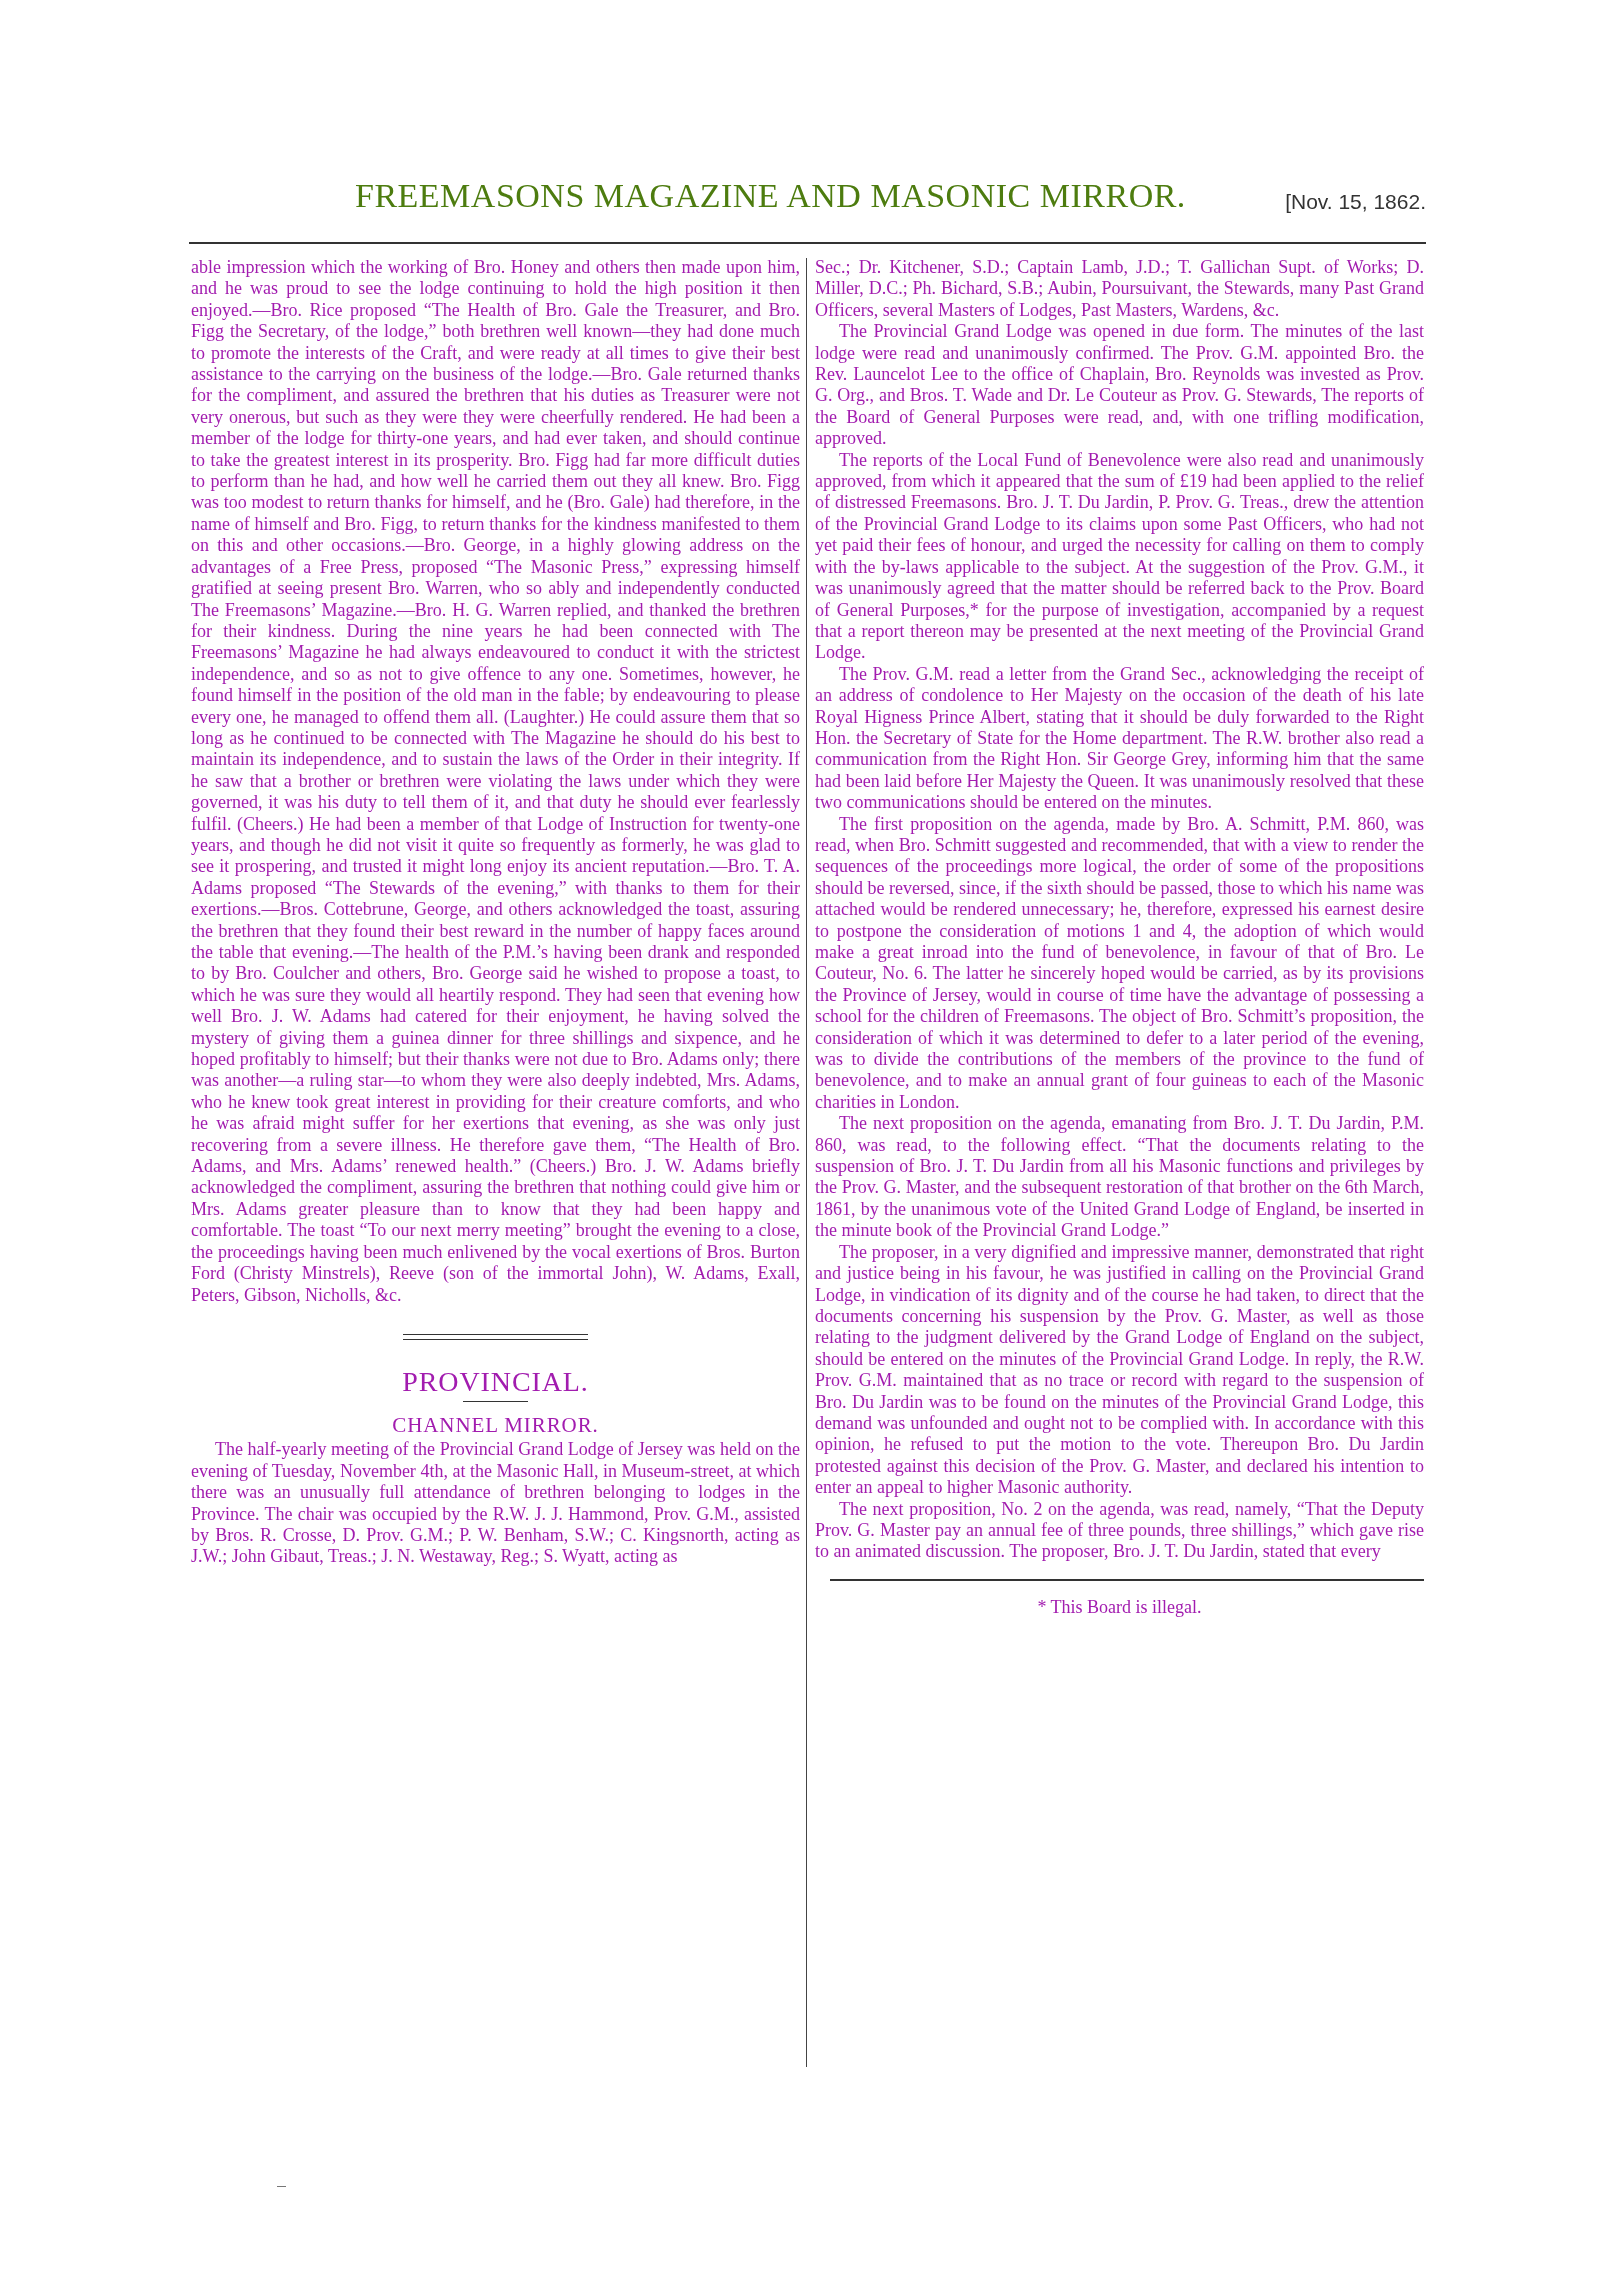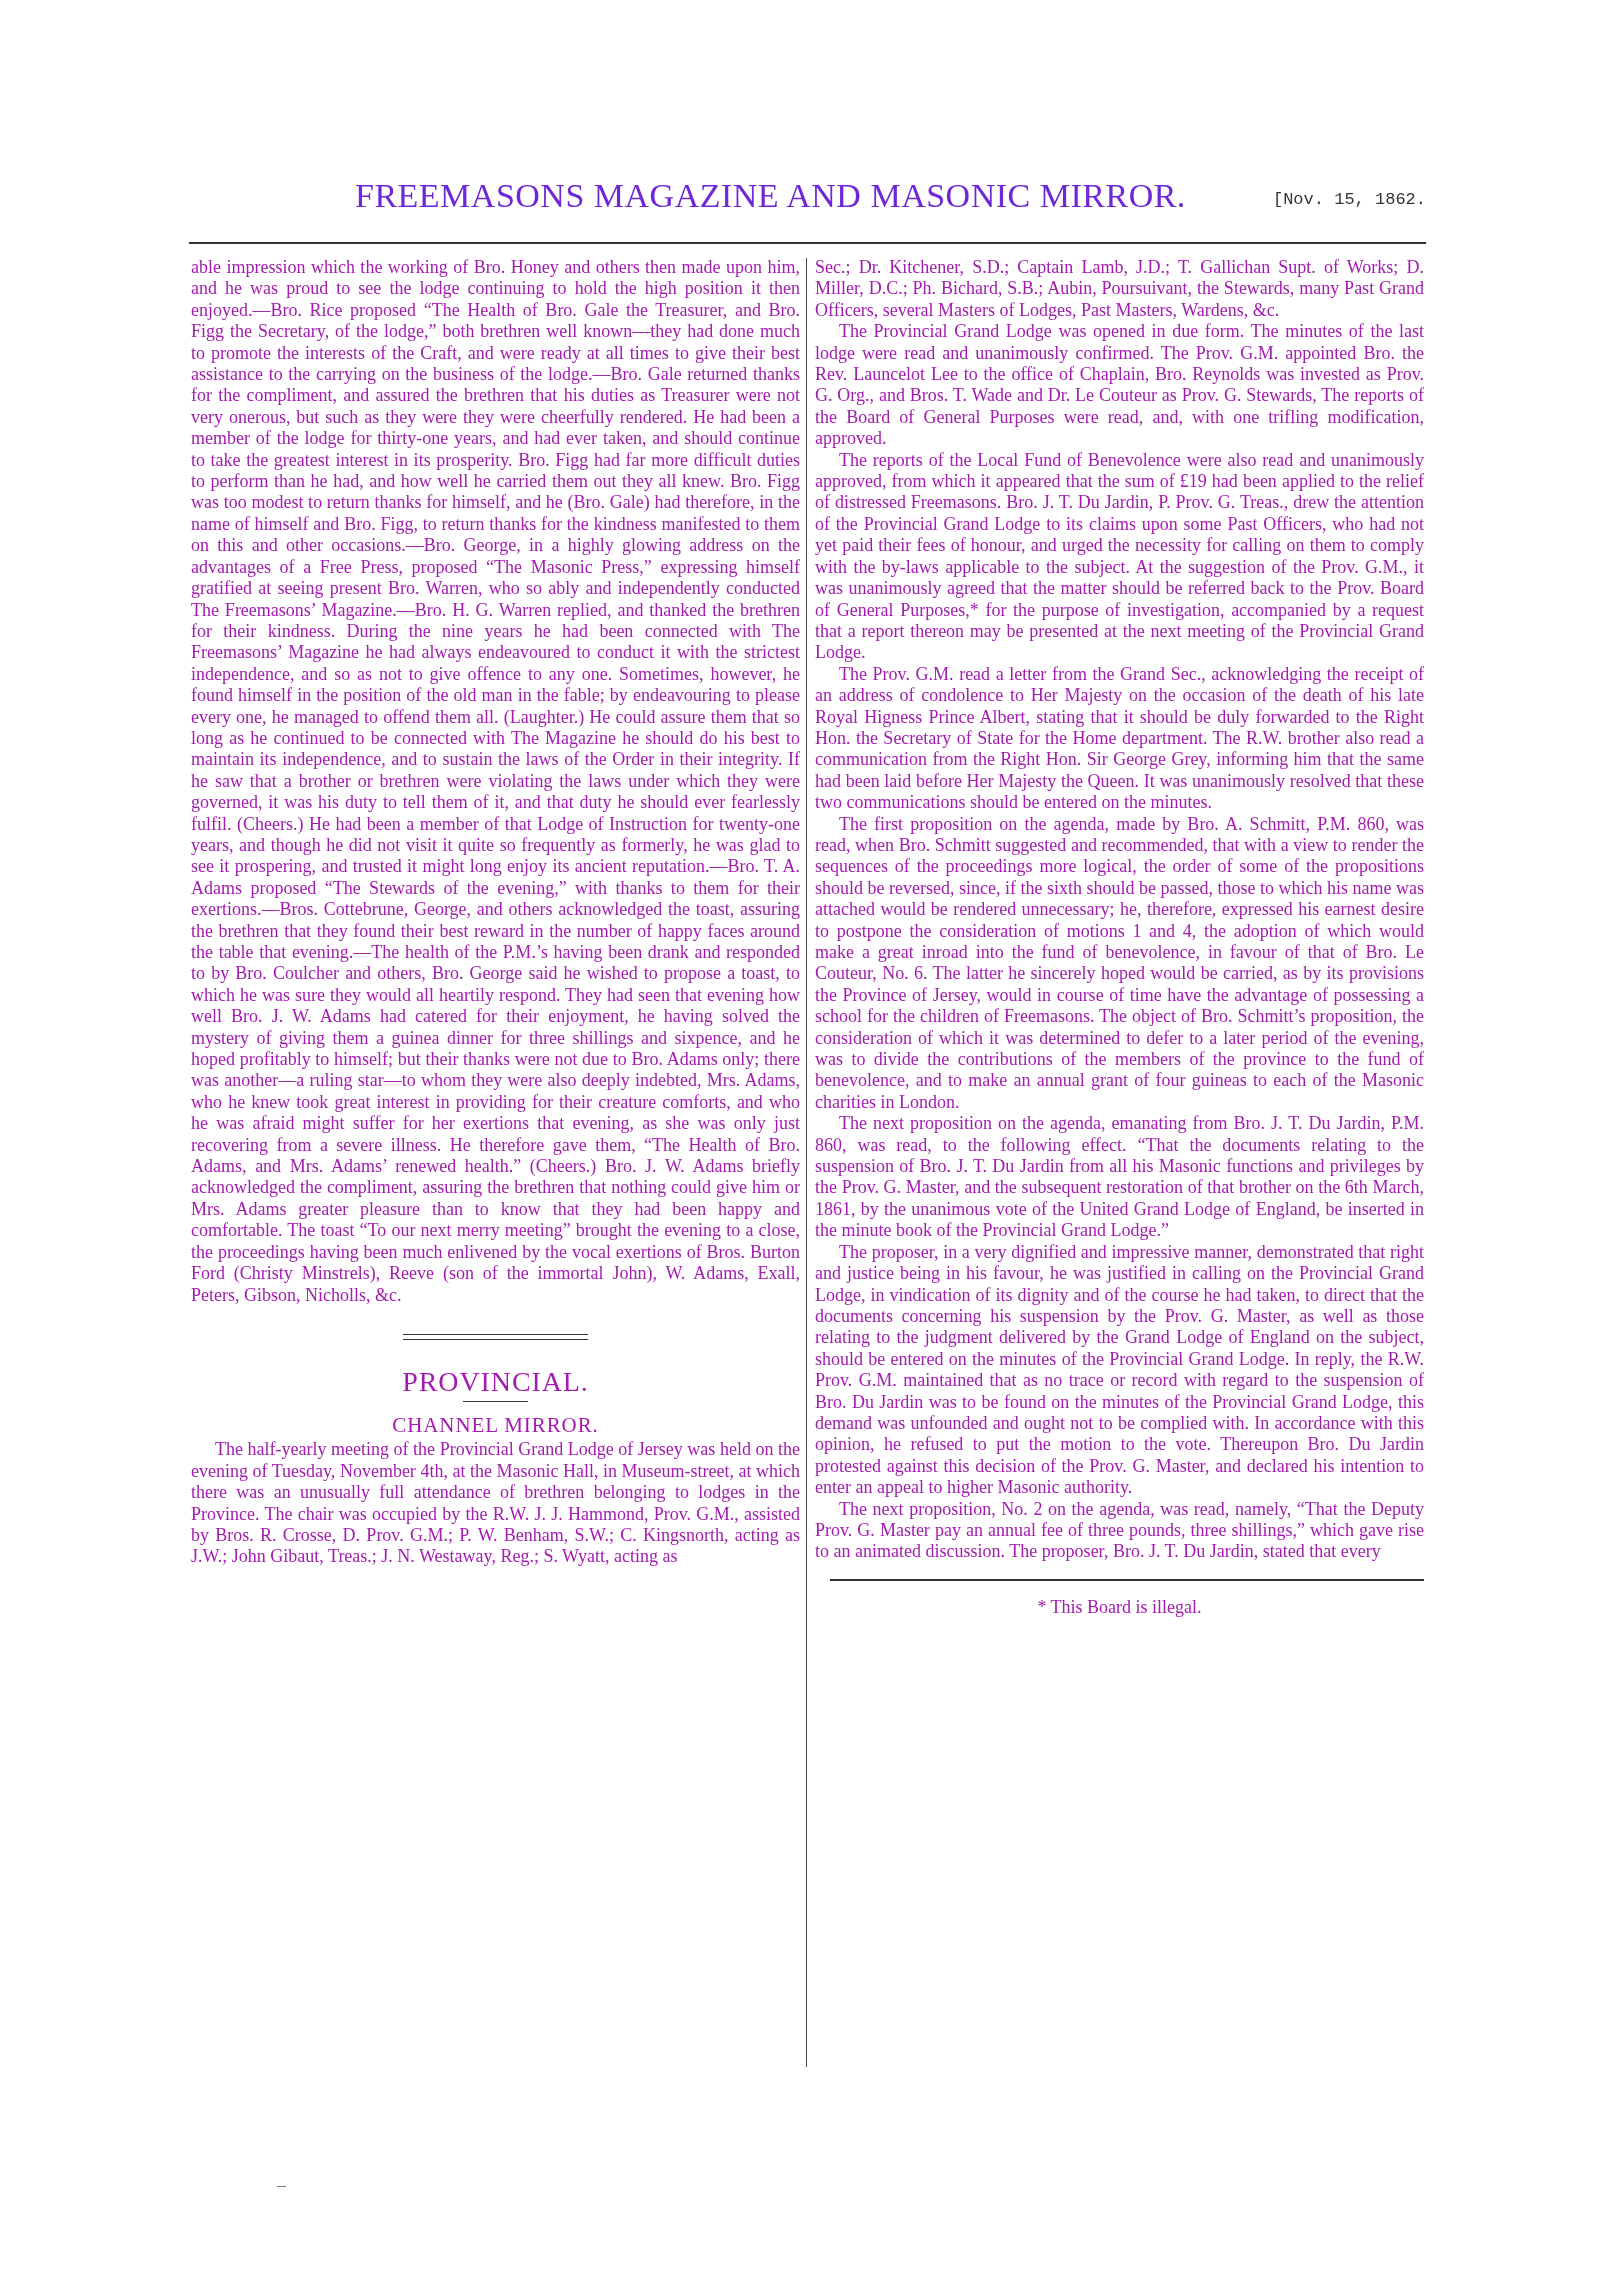--- a/index.html
+++ b/index.html
@@ -1,22 +1,22 @@
 <!DOCTYPE html>
 <html style="font-size:14.8px"><head>
 <meta charset="utf-8">
 <style>
   html, body { margin: 0; padding: 0; background: #ffffff; }
   body { width: 1619px; height: 2275px; position: relative; overflow: hidden;
          font-family: "DejaVu Serif", "Liberation Serif", serif; color: #1a1a1a; }
   .header { position: absolute; left: 355px; top: 177px; width: 1071px; height: 46px; }
   .masthead { position: absolute; left: 0; top: 0; font-family: "Liberation Serif", serif;
-              font-size: 34px; letter-spacing: 0.5px; font-weight: normal; white-space: nowrap; color:#6d28d9; }
-  .dateline { position: absolute; right: 0; top: 13px; font-family: Liberation Mono, monospace;
-              font-size: 17px; white-space: nowrap; color:#333; }
+              font-size: 34px; letter-spacing: 0.5px; font-weight: normal; white-space: nowrap; color:#4d7c0f; }
+  .dateline { position: absolute; right: 0; top: 13px; font-family: Liberation Sans, sans-serif;
+              font-size: 21px; white-space: nowrap; color:#333; }
   .top-rule { position: absolute; left: 189px; top: 242px; width: 1237px; height: 1.8px; background: #333; }
   .col { position: absolute; top: 257px; font-family: "Liberation Serif", serif;
          font-size: 18px; line-height: 21.4px; text-align: justify; color: #a21caf; }
   .col-left { left: 191px; width: 609px; }
   .col-right { left: 815px; width: 609px; }
   .col p { margin: 0; text-indent: 0; }
   .col p.ind { text-indent: 24px; }
   .col-divider { position: absolute; left: 806px; top: 258px; width: 0.9px; height: 1809px; background: #444; }
   .double-rule { width: 185px; margin: 28px auto 28px auto; border-top: 1.8px solid #333; border-bottom: 1.4px solid #333; height: 3.7px; }
   .h-prov { text-align: center; font-size: 28px; letter-spacing: 0.9px; margin: 0; line-height: 28px; }

